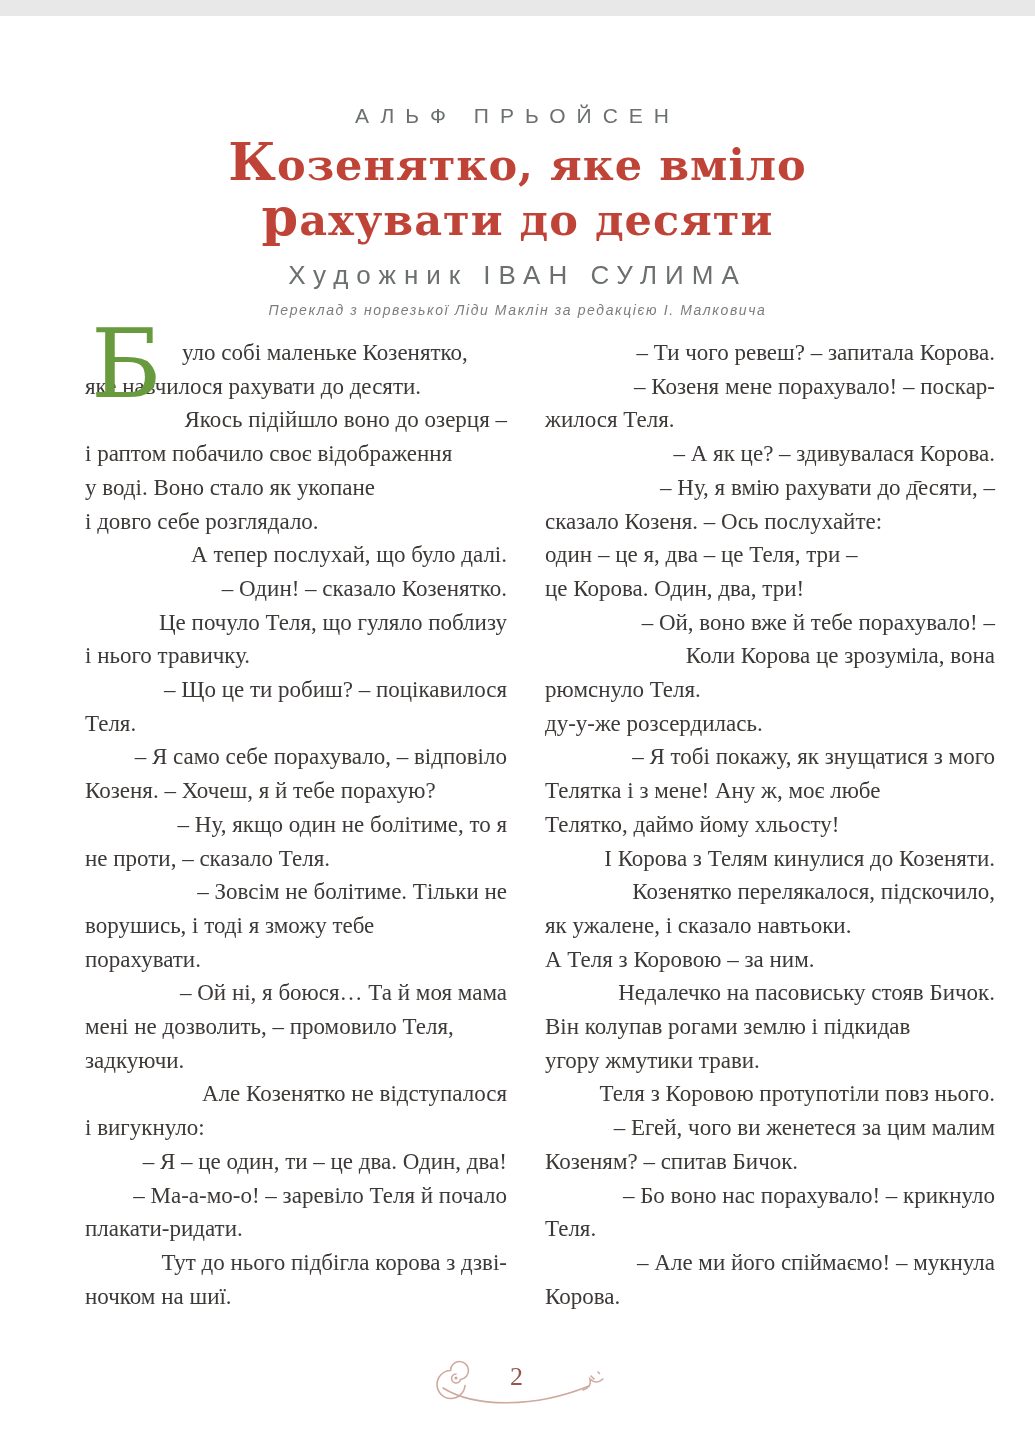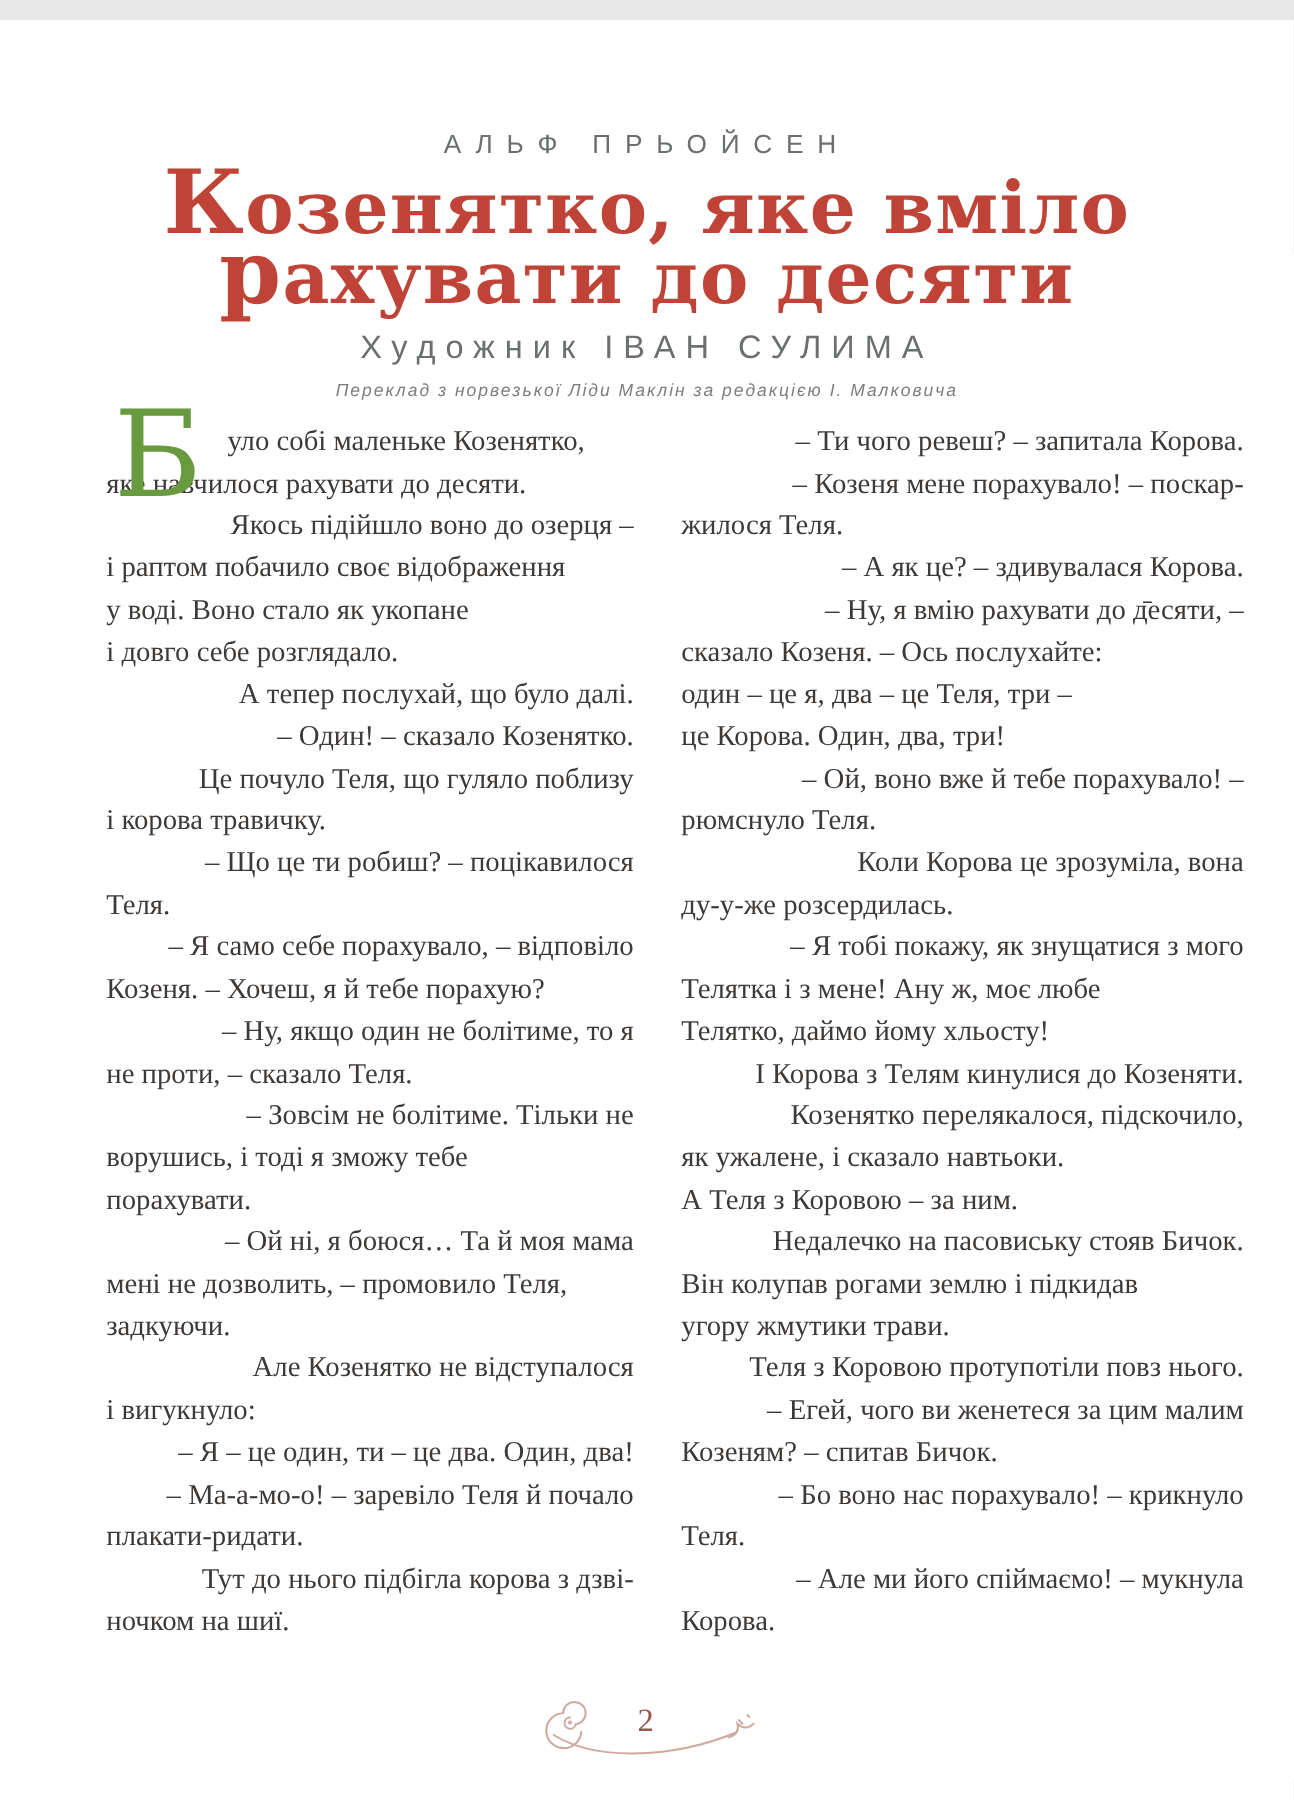--- a/index.html
+++ b/index.html
@@ -23,21 +23,21 @@
     font-family: "Liberation Sans", sans-serif;
     font-size: 21px;
     letter-spacing: 11px;
     color: #6b706e;
     margin-bottom: 8px;
   }
   .story-title {
     color: #bf4437;
     font-family: "DejaVu Serif", serif;
     font-weight: bold;
-    font-size: 58px;
+    font-size: 43px;
     line-height: 51px;
     letter-spacing: 1px;
   }
   .story-title .tl::first-letter { font-size: 1.22em; }
   .artist-credit {
     margin-top: 14px;
     font-family: "Liberation Sans", sans-serif;
     font-size: 26px;
     letter-spacing: 8px;
     color: #6b706e;
@@ -120,21 +120,21 @@
       <div class="lines">
           <div class="line">уло собі маленьке Козенятко,</div>
           <div class="line">яке навчилося рахувати до десяти.</div>
           <div class="line para">Якось підійшло воно до озерця –</div>
           <div class="line">і раптом побачило своє відображення</div>
           <div class="line">у воді. Воно стало як укопане</div>
           <div class="line">і довго себе розглядало.</div>
           <div class="line para">А тепер послухай, що було далі.</div>
           <div class="line para">– Один! – сказало Козенятко.</div>
           <div class="line para">Це почуло Теля, що гуляло поблизу</div>
-          <div class="line">і корова травичку.</div>
+          <div class="line">і нього травичку.</div>
           <div class="line para">– Що це ти робиш? – поцікавилося</div>
           <div class="line">Теля.</div>
           <div class="line para">– Я само себе порахувало, – відповіло</div>
           <div class="line">Козеня. – Хочеш, я й тебе порахую?</div>
           <div class="line para">– Ну, якщо один не болітиме, то я</div>
           <div class="line">не проти, – сказало Теля.</div>
           <div class="line para">– Зовсім не болітиме. Тільки не</div>
           <div class="line">ворушись, і тоді я зможу тебе</div>
           <div class="line">порахувати.</div>
           <div class="line para">– Ой ні, я боюся… Та й моя мама</div>
@@ -153,22 +153,22 @@
       <div class="lines">
           <div class="line para">– Ти чого ревеш? – запитала Корова.</div>
           <div class="line para">– Козеня мене порахувало! – поскар-</div>
           <div class="line">жилося Теля.</div>
           <div class="line para">– А як це? – здивувалася Корова.</div>
           <div class="line para">– Ну, я вмію рахувати до д̄есяти, –</div>
           <div class="line">сказало Козеня. – Ось послухайте:</div>
           <div class="line">один – це я, два – це Теля, три –</div>
           <div class="line">це Корова. Один, два, три!</div>
           <div class="line para">– Ой, воно вже й тебе порахувало! –</div>
+          <div class="line para">Коли Корова це зрозуміла, вона</div>
           <div class="line">рюмснуло Теля.</div>
-          <div class="line para">Коли Корова це зрозуміла, вона</div>
           <div class="line">ду-у-же розсердилась.</div>
           <div class="line para">– Я тобі покажу, як знущатися з мого</div>
           <div class="line">Телятка і з мене! Ану ж, моє любе</div>
           <div class="line">Телятко, даймо йому хльосту!</div>
           <div class="line para">І Корова з Телям кинулися до Козеняти.</div>
           <div class="line para">Козенятко перелякалося, підскочило,</div>
           <div class="line">як ужалене, і сказало навтьоки.</div>
           <div class="line">А Теля з Коровою – за ним.</div>
           <div class="line para">Недалечко на пасовиську стояв Бичок.</div>
           <div class="line">Він колупав рогами землю і підкидав</div>

